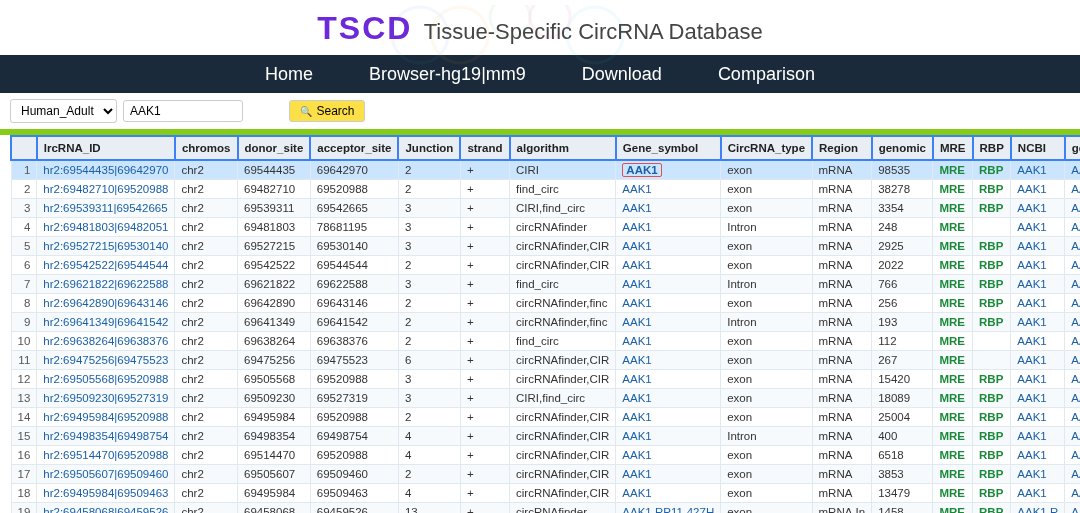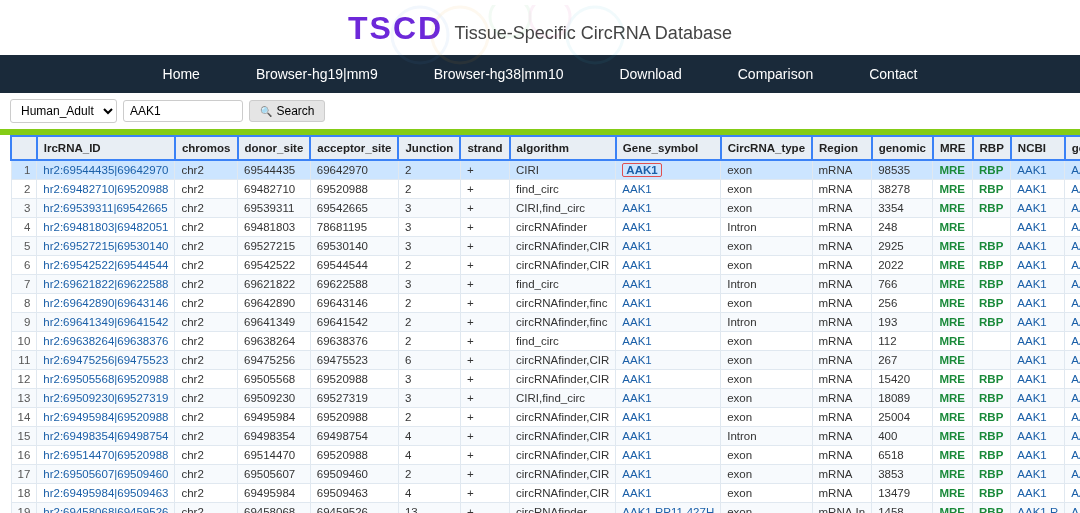--- a/index.html
+++ b/index.html
@@ -12,21 +12,21 @@
       padding: 10px 0 8px;
       position: relative;
     }
     .logo-title {
       font-size: 32px;
       font-weight: bold;
       color: #6d28d9;
       letter-spacing: 2px;
     }
     .logo-subtitle {
-      font-size: 18px;
+      font-size: 22px;
       color: #444;
       margin-left: 8px;
     }
     .logo-circles {
       position: absolute;
       top: 5px;
       left: 50%;
       transform: translateX(-50%);
       width: 600px;
       height: 60px;
@@ -37,21 +37,21 @@
     .nav-bar {
       background: #1a2a3a;
       display: flex;
       justify-content: center;
       align-items: center;
       height: 38px;
     }
     .nav-item {
       color: #fff;
       padding: 0 28px;
-      font-size: 14px;
+      font-size: 18px;
       cursor: pointer;
       height: 38px;
       display: flex;
       align-items: center;
     }
 
     
     .search-bar {
       display: flex;
       align-items: center;
@@ -69,29 +69,30 @@
       cursor: pointer;
     }
     .search-input {
       border: 1px solid #ccc;
       padding: 3px 6px;
       font-size: 12px;
       border-radius: 3px;
       width: 120px;
     }
     .search-btn {
-      background: #e5e5e5;
+      background: #fde047;
       border: 1px solid #ccc;
       padding: 3px 10px;
       font-size: 12px;
       border-radius: 3px;
       cursor: pointer;
       display: flex;
       align-items: center;
       gap: 4px;
+      margin-left: 40px;
     }
     .search-btn::before {
       content: "🔍";
       font-size: 10px;
     }
 
     
     .table-container {
       overflow-x: auto;
       padding: 0 10px;
@@ -147,24 +148,22 @@
     <circle cx="310" cy="12" r="20" fill="none" stroke="#d040a0" stroke-width="3" opacity="0.4"></circle>
     <circle cx="355" cy="30" r="28" fill="none" stroke="#40b8d0" stroke-width="3" opacity="0.4"></circle>
   </svg>
   <span class="logo-title">TSCD</span>
   <span class="logo-subtitle">Tissue-Specific CircRNA Database</span>
 </div>
 
 <nav class="nav-bar">
   <div class="nav-item">Home</div>
   <div class="nav-item">Browser-hg19|mm9</div>
-  <div class="nav-item">Browser-hg38|mm10</div>
   <div class="nav-item">Download</div>
   <div class="nav-item">Comparison</div>
-  <div class="nav-item">Contact</div>
 </nav>
 
 <div class="search-bar">
   <select class="species-select">
     <option>Human_Adult</option>
     <option>Human_Fetal</option>
     <option>Mouse_Adult</option>
   </select>
   <input class="search-input" type="text" value="AAK1" style="">
   <button class="search-btn">Search</button>

